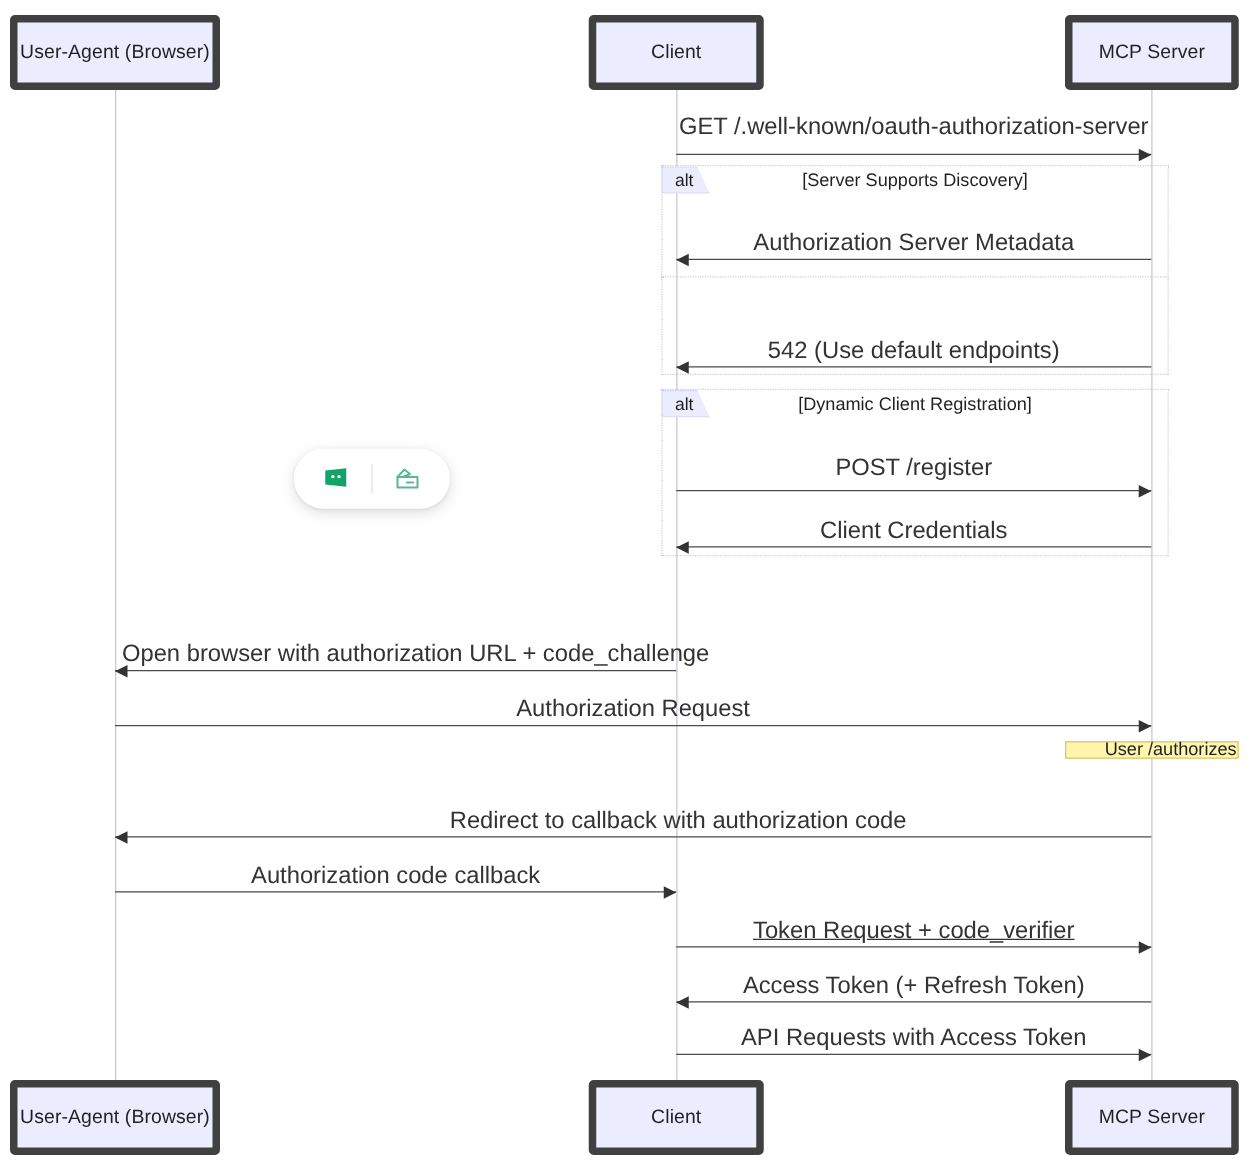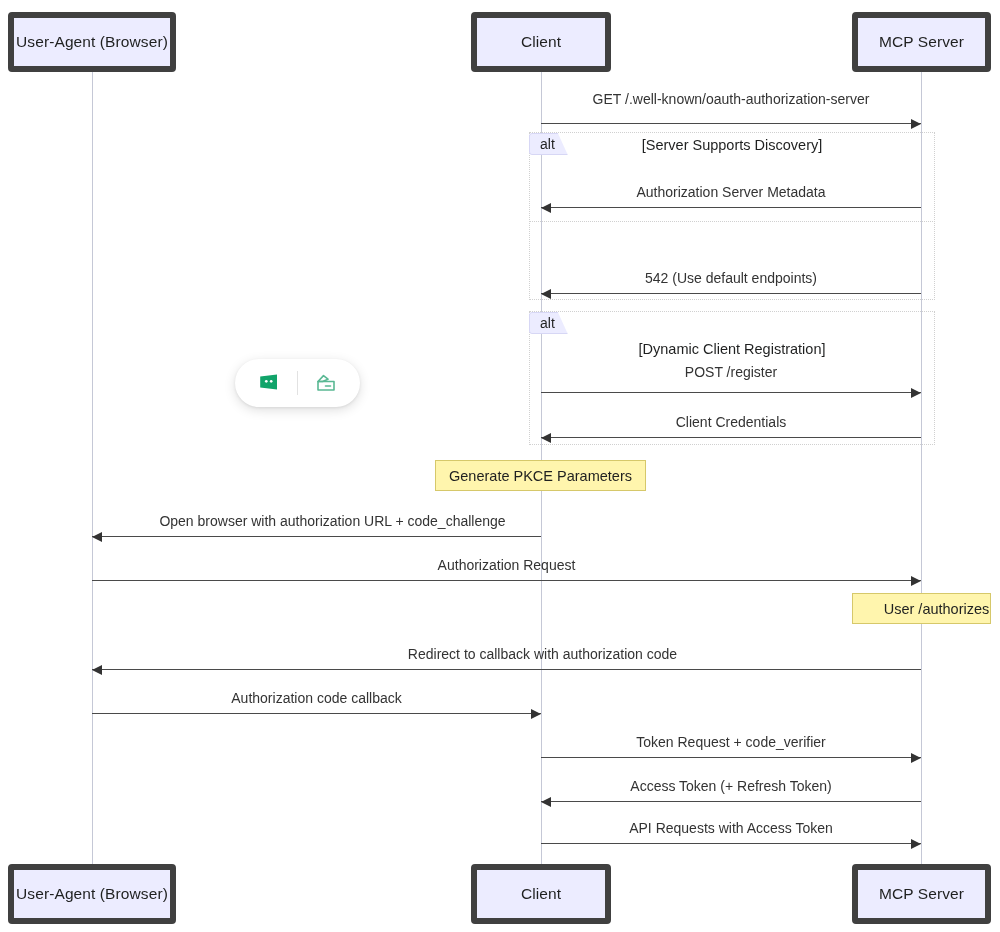--- a/index.html
+++ b/index.html
@@ -74,21 +74,21 @@
     color: #1f2020;
     font-size: 14.5px;
     text-align: center;
     white-space: nowrap;
   }
 
   
   .msg-label {
     position: absolute;
     color: #333333;
-    font-size: 14px;
+    font-size: 19px;
     text-align: center;
     white-space: nowrap;
     transform: translateX(-50%);
   }
   .msg-line {
     position: absolute;
     height: 0;
     border-top: 1.7px solid #4a4a4a;
   }
   .arrow-head {
@@ -151,21 +151,21 @@
 <div id="diagram-root">
     <div class="lifeline" style="left: 92px; top: 72px; height: 792px;"></div>
     <div class="lifeline" style="left: 541px; top: 72px; height: 792px;"></div>
     <div class="lifeline" style="left: 921px; top: 72px; height: 792px;"></div>
     <div class="alt-box" style="left: 529px; top: 132px; width: 406px; height: 168px;"></div>
     <div class="alt-divider" style="left: 529px; top: 221px; width: 406px;"></div>
     <div class="alt-tag" style="left: 529px; top: 133px;">alt</div>
     <div class="alt-cond" style="left: 529px; top: 137px; width: 406px;">[Server Supports Discovery]</div>
     <div class="alt-box" style="left: 529px; top: 311px; width: 406px; height: 134px;"></div>
     <div class="alt-tag" style="left: 529px; top: 312px;">alt</div>
-    <div class="alt-cond" style="left: 529px; top: 316px; width: 406px; margin-top: 25px;">[Dynamic Client Registration]</div>
+    <div class="alt-cond" style="left: 529px; top: 316px; width: 406px;">[Dynamic Client Registration]</div>
     <div class="msg-label" style="left: 731px; top: 91px;">GET /.well-known/oauth-authorization-server</div>
     <div class="msg-line" style="left: 541px; top: 123px; width: 380px;"></div>
     <div class="arrow-head right" style="top: 119px; left: 911px;"></div>
     <div class="msg-label" style="left: 731px; top: 184px;">Authorization Server Metadata</div>
     <div class="msg-line" style="left: 541px; top: 207px; width: 380px;"></div>
     <div class="arrow-head left" style="top: 203px; left: 541px;"></div>
     <div class="msg-label" style="left: 731px; top: 270px;">542 (Use default endpoints)</div>
     <div class="msg-line" style="left: 541px; top: 293px; width: 380px;"></div>
     <div class="arrow-head left" style="top: 289px; left: 541px;"></div>
     <div class="msg-label" style="left: 731px; top: 364px;">POST /register</div>
@@ -179,31 +179,30 @@
     <div class="arrow-head left" style="top: 532px; left: 92px;"></div>
     <div class="msg-label" style="left: 506.5px; top: 557px;">Authorization Request</div>
     <div class="msg-line" style="left: 92px; top: 580px; width: 829px;"></div>
     <div class="arrow-head right" style="top: 576px; left: 911px;"></div>
     <div class="msg-label" style="left: 506.5px; top: 646px; margin-left: 36px;">Redirect to callback with authorization code</div>
     <div class="msg-line" style="left: 92px; top: 669px; width: 829px;"></div>
     <div class="arrow-head left" style="top: 665px; left: 92px;"></div>
     <div class="msg-label" style="left: 316.5px; top: 690px;">Authorization code callback</div>
     <div class="msg-line" style="left: 92px; top: 713px; width: 449px;"></div>
     <div class="arrow-head right" style="top: 709px; left: 531px;"></div>
-    <div class="msg-label" style="left: 731px; top: 734px;">Token Request + code_verifier</div>
+    <div class="msg-label" style="left: 731px; top: 734px; text-decoration: underline;">Token Request + code_verifier</div>
     <div class="msg-line" style="left: 541px; top: 757px; width: 380px;"></div>
     <div class="arrow-head right" style="top: 753px; left: 911px;"></div>
     <div class="msg-label" style="left: 731px; top: 778px;">Access Token (+ Refresh Token)</div>
     <div class="msg-line" style="left: 541px; top: 801px; width: 380px;"></div>
     <div class="arrow-head left" style="top: 797px; left: 541px;"></div>
     <div class="msg-label" style="left: 731px; top: 820px;">API Requests with Access Token</div>
     <div class="msg-line" style="left: 541px; top: 843px; width: 380px;"></div>
     <div class="arrow-head right" style="top: 839px; left: 911px;"></div>
-    <div class="note-box" style="left: 435px; top: 460px; width: 211px; height: 31px;">Generate PKCE Parameters</div>
-    <div class="note-box" style="left: 852px; top: 593px; width: 139px; height: 31px; padding-left: 40px;">User /authorizes</div>
+    <div class="note-box" style="left: 852px; top: 593px; width: 139px; height: 14px; padding-left: 40px;">User /authorizes</div>
     <div class="actor-box" style="left: 8px; top: 12px; width: 168px; height: 60px;">User-Agent (Browser)</div>
     <div class="actor-box" style="left: 471px; top: 12px; width: 140px; height: 60px;">Client</div>
     <div class="actor-box" style="left: 852px; top: 12px; width: 139px; height: 60px;">MCP Server</div>
     <div class="actor-box" style="left: 8px; top: 864px; width: 168px; height: 60px;">User-Agent (Browser)</div>
     <div class="actor-box" style="left: 471px; top: 864px; width: 140px; height: 60px;">Client</div>
     <div class="actor-box" style="left: 852px; top: 864px; width: 139px; height: 60px;">MCP Server</div>
     <div id="floating-widget" style="left: 235px; top: 359px;">
       <div class="widget-btn">
         <svg width="24" height="24" viewBox="0 0 24 24">
           <path d="M3.2 5.4 L20 3.6 L20 18.4 L3.2 16.6 Z" fill="#11A46A"></path>

